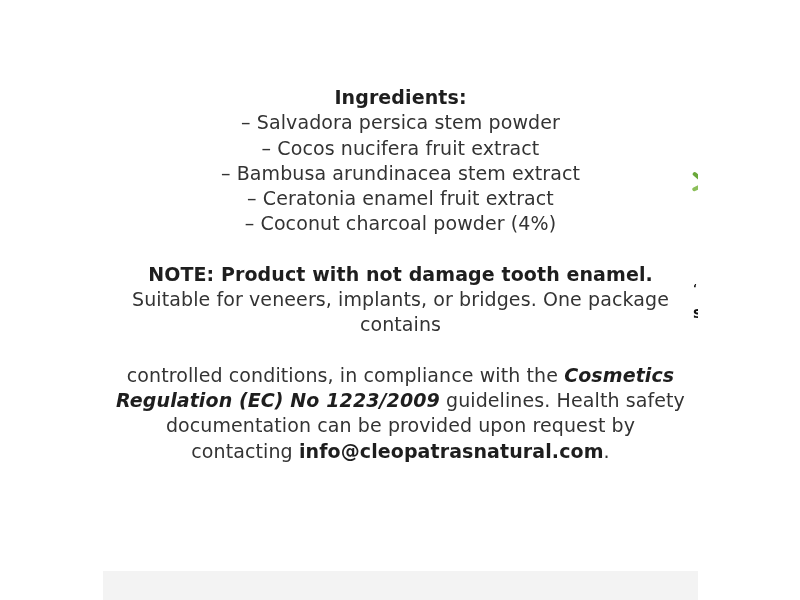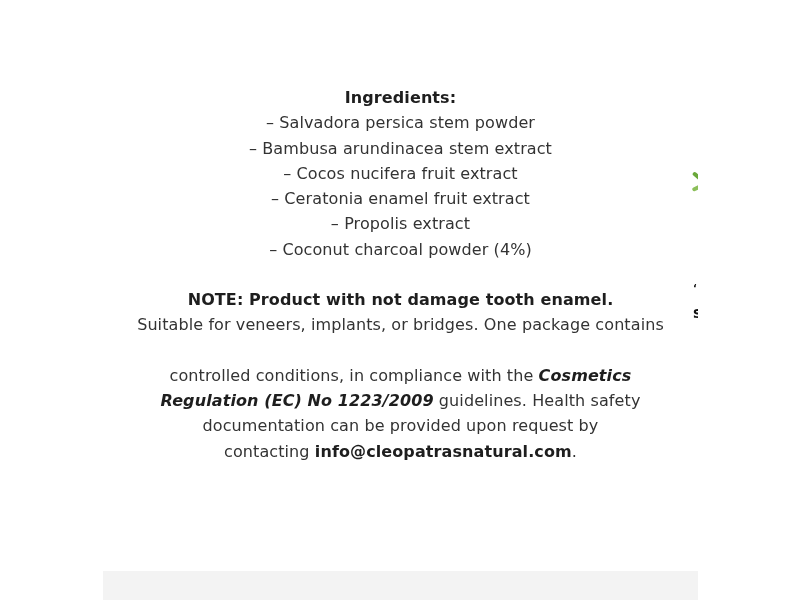--- a/index.html
+++ b/index.html
@@ -16,21 +16,21 @@
       position: relative;
       width: 800px;
       height: 600px;
     }
     .content {
       position: absolute;
       left: 103px;
       width: 595px;
       top: 85px;
       text-align: center;
-      font-size: 16px;
+      font-size: 19px;
       line-height: 25.3px;
       letter-spacing: 0.1px;
       color: #333333;
     }
     .content p {
       margin: 0;
     }
     .heading {
       font-weight: bold;
       color: #1e1e1e;
@@ -87,24 +87,23 @@
   </style>
 </head>
 <body>
 
 <div class="page">
 
   <div class="content">
 
     <p class="heading">Ingredients:</p>
     <p>– Salvadora persica stem powder</p>
+    <p>– Cocos nucifera fruit extract</p>
     <p>– Bambusa arundinacea stem extract</p>
-    <p>– Cocos nucifera fruit extract</p>
     <p>– Ceratonia enamel fruit extract</p>
-    <p>– Propolis extract</p>
     <p>– Coconut charcoal powder (4%)</p>
 
     <div class="gap"></div>
 
     <p class="heading">NOTE: Product with not damage tooth enamel.</p>
     <p>Suitable for veneers, implants, or bridges. One package contains</p>
 
     <div class="gap"></div>
 
     <p><span>controlled conditions, in compliance with the </span><b>Cosmetics</b></p>

